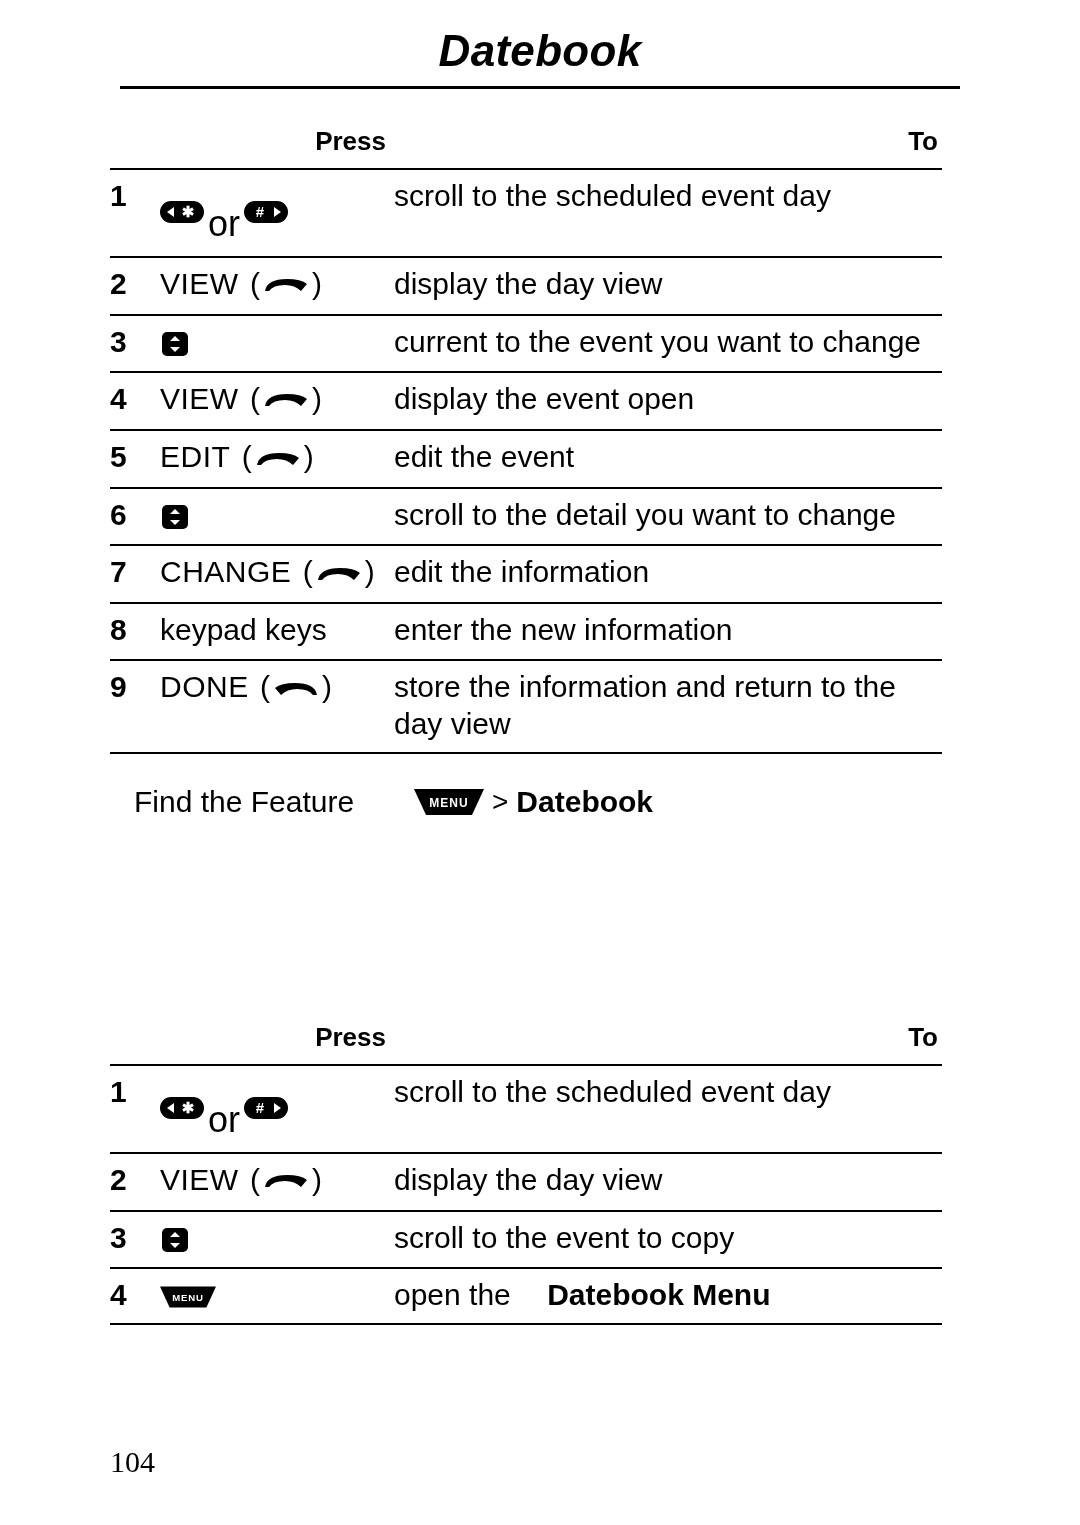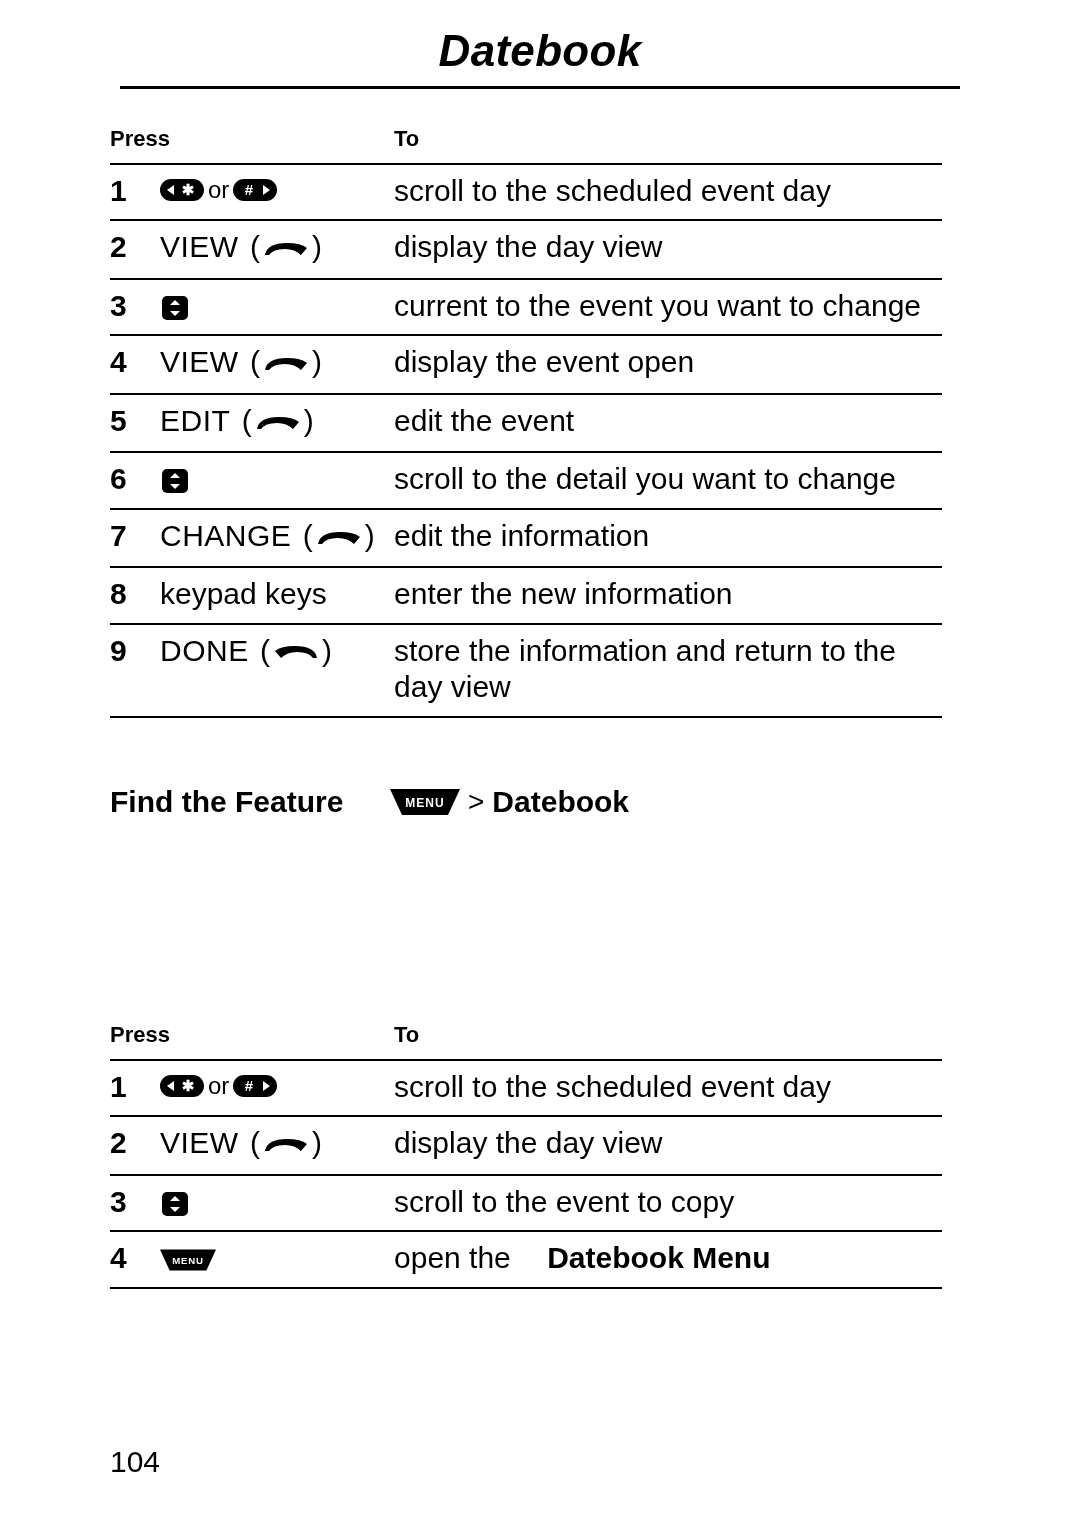--- a/index.html
+++ b/index.html
@@ -54,23 +54,23 @@
     font-size: 30px;
     line-height: 1.22;
     table-layout: fixed;
     width: calc(100% - 110px - 138px);
   }
   .steps col.num  { width: 46px; }
   .steps col.press{ width: 234px; }
   .steps col.to   { }
 
   .steps thead th {
-    text-align: left;
+    text-align: right;
     font-weight: 700;
-    font-size: 22px;
+    font-size: 26px;
     padding: 6px 4px 10px 4px;
     border-bottom: 2px solid var(--ink);
     margin-top: 7px;
   }
   .steps thead th.num-col { padding-left: 0; }
   .steps tbody td {
     padding: 8px 4px 10px 4px;
     vertical-align: top;
     border-bottom: 2px solid var(--ink);
   }
@@ -92,21 +92,21 @@
     font-size: 30px;
     letter-spacing: 0.5px;
     text-transform: uppercase;
   }
   .paren { padding: 0 3px; }
 
   
   .icon { display: inline-block; vertical-align: middle; }
   .pill-icon svg { display: block; }
   .row1-icons { display: inline-flex; align-items: center; gap: 4px; }
-  .or-word { font-size: 24px; }
+  .or-word { font-size: 36px; margin-top: 24px; }
 
   
   .nav-icon { width: 30px; height: 28px; }
 
   
   .menukey { width: 70px; height: 30px; }
   .menukey-mini { width: 70px; height: 30px; transform: scale(.80); transform-origin: left center; }
 
   
   .softkey-plain {
@@ -137,36 +137,38 @@
   
   .body-font { font-family: "Segoe UI", "Helvetica Neue", Arial, sans-serif; }
 
   .feature-line {
     display: flex;
     align-items: center;
     margin-bottom: 30px;
     font-size: 30px;
   }
   .feature-label {
-    font-weight: 700;
+    font-weight: 400;
     width: 280px;
+    margin-left: 24px;
   }
   .feature-path {
     display: inline-flex;
     align-items: center;
     gap: 8px;
   }
   .path-gt { font-weight: 400; font-size: 28px; }
 
   
   .page-num {
     position: absolute;
     left: 110px;
     bottom: 46px;
     font-size: 30px;
+    font-family: Liberation Serif, serif;
   }
 
   
   .inline-cond {
     font-family: "Arial Narrow", Arial, sans-serif;
     font-weight: 700;
     font-stretch: condensed;
     margin-left: 28px;
   }
 </style>

